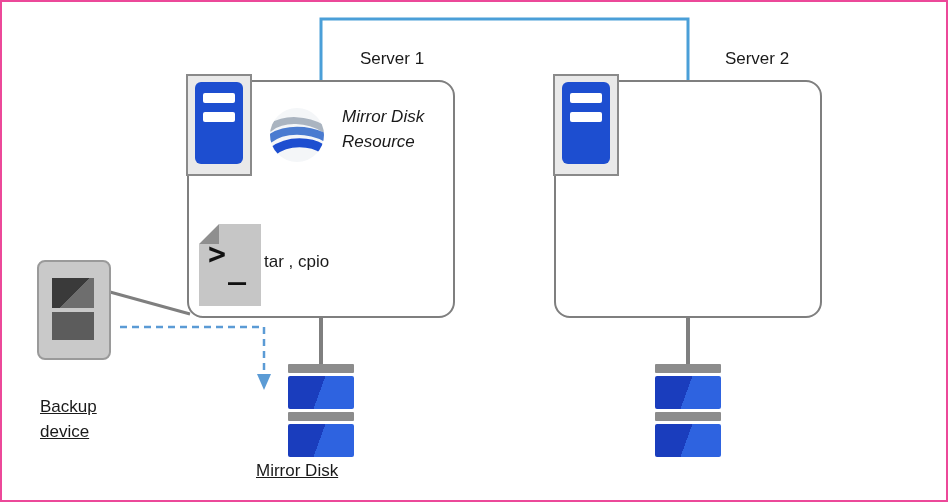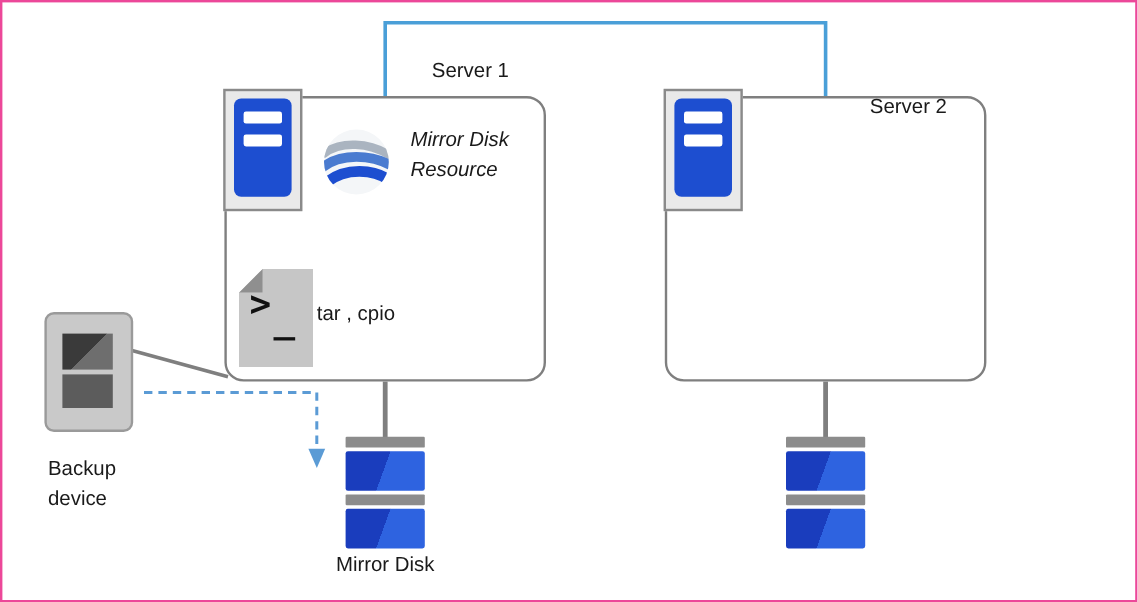--- a/index.html
+++ b/index.html
@@ -84,21 +84,21 @@
     <path d="M118,325 L262,325 L262,374" fill="none" stroke="#5b9bd5" stroke-width="2.5" stroke-dasharray="7,5"></path>
     <polygon points="255,372 269,372 262,388" fill="#5b9bd5"></polygon>
     <path d="M319,316 L319,364" fill="none" stroke="#7f7f7f" stroke-width="4"></path>
     <path d="M686,316 L686,364" fill="none" stroke="#7f7f7f" stroke-width="4"></path>
   </svg>
 
   <div class="node-box" style="left:185px;top:78px;"></div>
   <div class="node-box" style="left:552px;top:78px;"></div>
 
   <div class="label" style="left:325px;top:44px;width:130px;text-align:center;">Server 1</div>
-  <div class="label" style="left:690px;top:44px;width:130px;text-align:center;margin-top:30px;">Server 2</div>
+  <div class="label" style="left:690px;top:44px;width:130px;text-align:center;">Server 2</div>
 
   <div class="server-icon" style="left:184px;top:72px;">
     <div class="server-icon-inner">
       <div class="server-bar"></div>
       <div class="server-bar"></div>
     </div>
   </div>
   <div class="server-icon" style="left:551px;top:72px;">
     <div class="server-icon-inner">
       <div class="server-bar"></div>
@@ -127,29 +127,29 @@
     <span class="doc-gt">&gt;</span>
     <span class="doc-us">_</span>
   </div>
 
   <div class="label" style="left:262px;top:247px;width:150px;">tar , cpio</div>
 
   <div class="backup-device">
     <div class="bd-slot-1"></div>
     <div class="bd-slot-2"></div>
   </div>
-  <div class="label" style="left:38px;top:376px;width:80px;">Backup device</div>
+  <div class="label" style="left:38px;top:392px;width:80px;text-decoration:underline;">Backup device</div>
 
   <div class="disk-icon" style="left:286px;top:362px;">
     <div class="disk-bar"></div>
     <div class="disk-body"></div>
     <div class="disk-bar"></div>
     <div class="disk-body"></div>
   </div>
-  <div class="label" style="left:254px;top:456px;width:130px;text-align:center;">Mirror Disk</div>
+  <div class="label" style="left:254px;top:456px;width:130px;text-decoration:underline;">Mirror Disk</div>
 
   <div class="disk-icon" style="left:653px;top:362px;">
     <div class="disk-bar"></div>
     <div class="disk-body"></div>
     <div class="disk-bar"></div>
     <div class="disk-body"></div>
   </div>
 
 </div>
 

